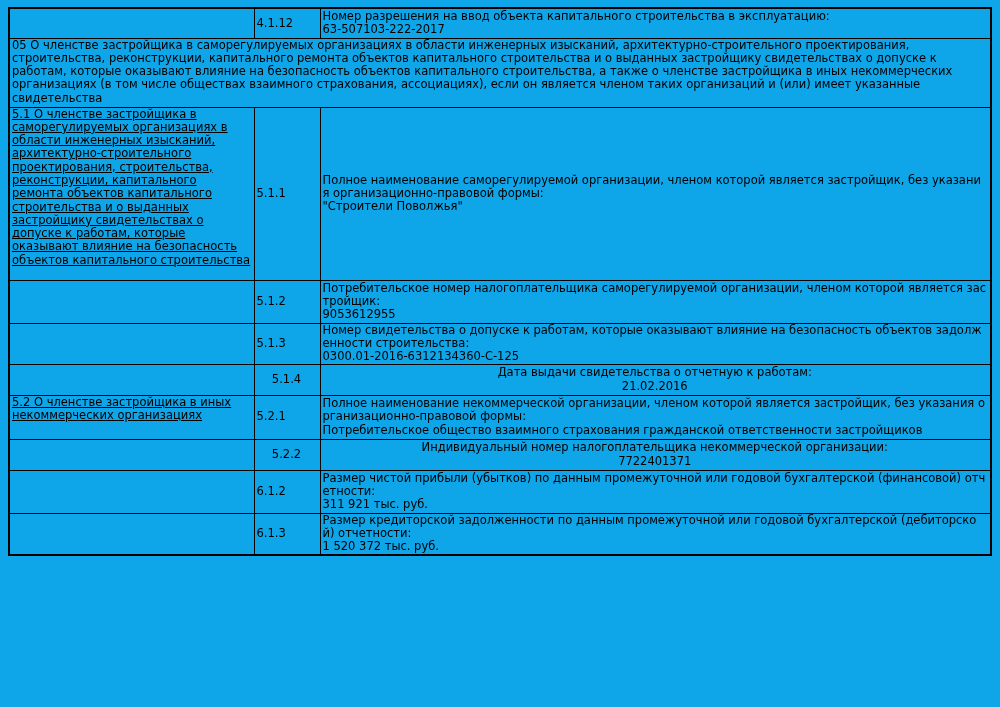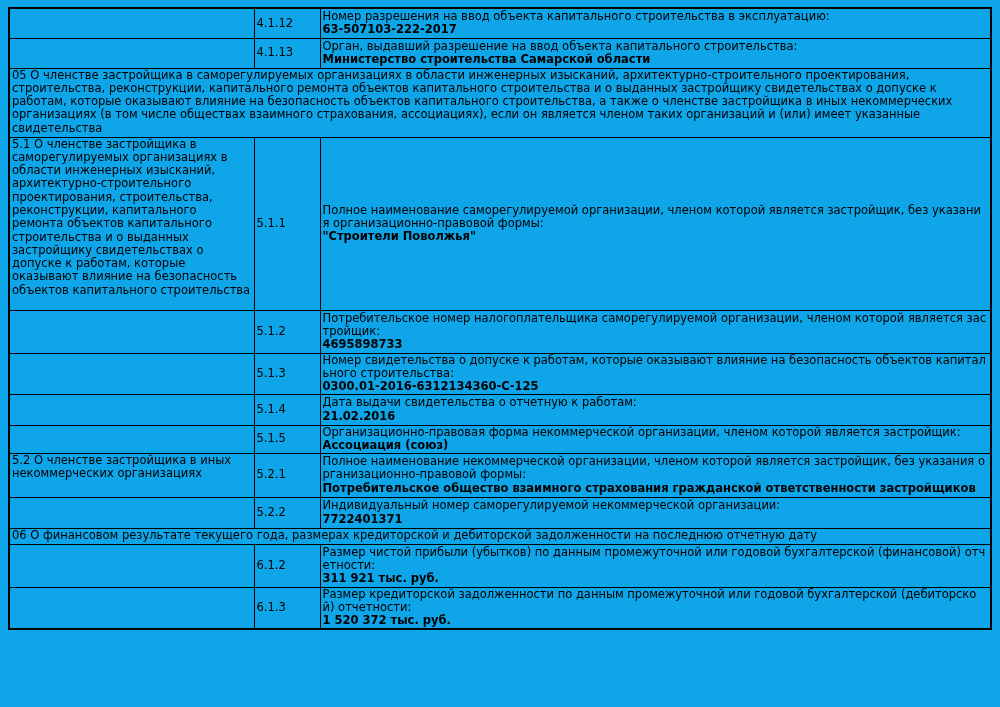--- a/index.html
+++ b/index.html
@@ -32,41 +32,42 @@
     padding: 0 3px 0 2px;
     overflow: hidden;
   }
   col.c-ref { width: 245px; }
   col.c-num { width: 66px; }
   col.c-val { width: 671px; }
 
   td.ref-cell {
     vertical-align: top;
     word-wrap: break-word;
+    text-decoration: underline;
   }
   td.num-cell {
     vertical-align: middle;
   }
   td.content-cell {
     vertical-align: middle;
     word-break: break-all;
   }
   td.section-header-cell {
     vertical-align: top;
     word-wrap: break-word;
   }
-  .value { font-weight: bold; }
+  .value { font-weight: normal; }
 
   
   tr.h30  { height: 30px; }
   tr.h69  { height: 69px; }
   tr.h173 { height: 173px; }
   tr.h43  { height: 43px; }
   tr.h41  { height: 41px; }
-  tr.h31  { height: 31px; }
+  tr.h31  { height: 31px; text-align: center; }
   tr.h28  { height: 28px; }
   tr.h44  { height: 44px; }
   tr.h16  { height: 16px; }
   tr.h42  { height: 42px; }
 </style>
 </head>
 <body>
 
 <div class="page">
   <table class="decl">
@@ -79,99 +80,80 @@
     <tbody>
         <tr class="h30">
       <td class="ref-cell"></td>
       <td class="num-cell">4.1.12</td>
       <td class="content-cell">
         <div>Номер разрешения на ввод объекта капитального строительства в эксплуатацию:</div>
         <div class="value">63-507103-222-2017</div>
       </td>
     </tr>
 
-    <tr class="h30">
-      <td class="ref-cell"></td>
-      <td class="num-cell">4.1.13</td>
-      <td class="content-cell">
-        <div>Орган, выдавший разрешение на ввод объекта капитального строительства:</div>
-        <div class="value">Министерство строительства Самарской области</div>
-      </td>
-    </tr>
 
     <tr class="h69">
       <td class="section-header-cell" colspan="3">05 О членстве застройщика в саморегулируемых организациях в области инженерных изысканий, архитектурно-строительного проектирования, строительства, реконструкции, капитального ремонта объектов капитального строительства и о выданных застройщику свидетельствах о допуске к работам, которые оказывают влияние на безопасность объектов капитального строительства, а также о членстве застройщика в иных некоммерческих организациях (в том числе обществах взаимного страхования, ассоциациях), если он является членом таких организаций и (или) имеет указанные свидетельства</td>
     </tr>
 
     <tr class="h173">
       <td class="ref-cell">5.1 О членстве застройщика в саморегулируемых организациях в области инженерных изысканий, архитектурно-строительного проектирования, строительства, реконструкции, капитального ремонта объектов капитального строительства и о выданных застройщику свидетельствах о допуске к работам, которые оказывают влияние на безопасность объектов капитального строительства</td>
       <td class="num-cell">5.1.1</td>
       <td class="content-cell">
         <div>Полное наименование саморегулируемой организации, членом которой является застройщик, без указания организационно-правовой формы:</div>
         <div class="value">"Строители Поволжья"</div>
       </td>
     </tr>
 
     <tr class="h43">
       <td class="ref-cell"></td>
       <td class="num-cell">5.1.2</td>
       <td class="content-cell">
         <div>Потребительское номер налогоплательщика саморегулируемой организации, членом которой является застройщик:</div>
-        <div class="value">4695898733</div>
+        <div class="value">9053612955</div>
       </td>
     </tr>
 
     <tr class="h41">
       <td class="ref-cell"></td>
       <td class="num-cell">5.1.3</td>
       <td class="content-cell">
-        <div>Номер свидетельства о допуске к работам, которые оказывают влияние на безопасность объектов капитального строительства:</div>
+        <div>Номер свидетельства о допуске к работам, которые оказывают влияние на безопасность объектов задолженности строительства:</div>
         <div class="value">0300.01-2016-6312134360-С-125</div>
       </td>
     </tr>
 
     <tr class="h31">
       <td class="ref-cell"></td>
       <td class="num-cell">5.1.4</td>
       <td class="content-cell">
         <div>Дата выдачи свидетельства о отчетную к работам:</div>
         <div class="value">21.02.2016</div>
       </td>
     </tr>
 
-    <tr class="h28">
-      <td class="ref-cell"></td>
-      <td class="num-cell">5.1.5</td>
-      <td class="content-cell">
-        <div>Организационно-правовая форма некоммерческой организации, членом которой является застройщик:</div>
-        <div class="value">Ассоциация (союз)</div>
-      </td>
-    </tr>
 
     <tr class="h44">
       <td class="ref-cell">5.2 О членстве застройщика в иных некоммерческих организациях</td>
       <td class="num-cell">5.2.1</td>
       <td class="content-cell">
         <div>Полное наименование некоммерческой организации, членом которой является застройщик, без указания организационно-правовой формы:</div>
         <div class="value">Потребительское общество взаимного страхования гражданской ответственности застройщиков</div>
       </td>
     </tr>
 
     <tr class="h31">
       <td class="ref-cell"></td>
       <td class="num-cell">5.2.2</td>
       <td class="content-cell">
-        <div>Индивидуальный номер саморегулируемой некоммерческой организации:</div>
+        <div>Индивидуальный номер налогоплательщика некоммерческой организации:</div>
         <div class="value">7722401371</div>
       </td>
     </tr>
 
-    <tr class="h16">
-      <td class="section-header-cell" colspan="3">06 О финансовом результате текущего года, размерах кредиторской и дебиторской задолженности на последнюю отчетную дату</td>
-    </tr>
 
 
     <tr class="h43">
       <td class="ref-cell"></td>
       <td class="num-cell">6.1.2</td>
       <td class="content-cell">
         <div>Размер чистой прибыли (убытков) по данным промежуточной или годовой бухгалтерской (финансовой) отчетности:</div>
         <div class="value">311 921 тыс. руб.</div>
       </td>
     </tr>

